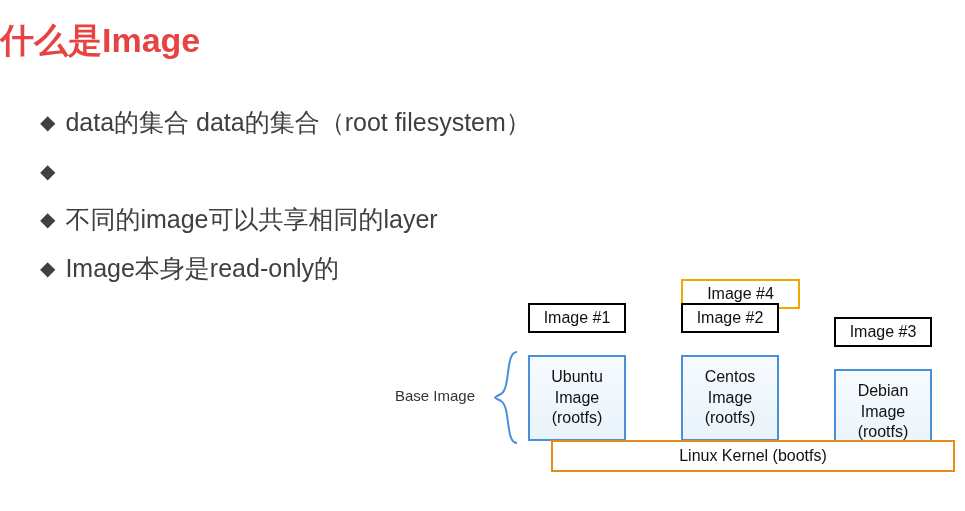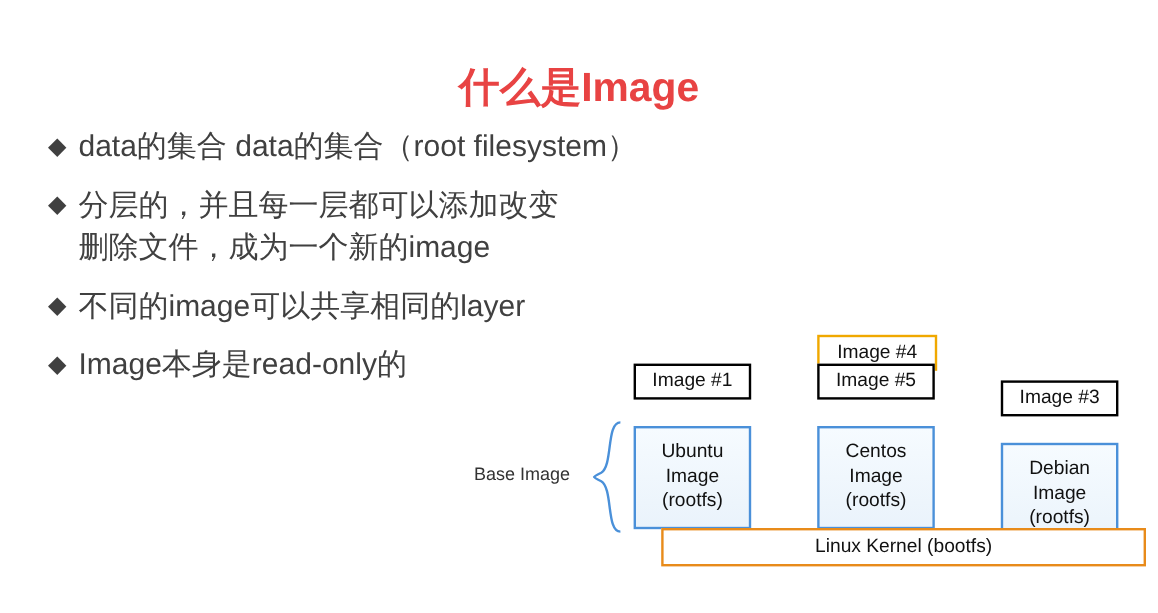--- a/index.html
+++ b/index.html
@@ -5,27 +5,25 @@
   * { box-sizing: border-box; margin: 0; padding: 0; }
   body {
     width: 965px;
     height: 511px;
     background: #ffffff;
     font-family: "Microsoft YaHei", "PingFang SC", Arial, sans-serif;
     position: relative;
     overflow: hidden;
   }
   .title {
-    text-align: center;
     color: #e84343;
     font-size: 34px;
     font-weight: bold;
     padding-top: 18px;
     padding-bottom: 10px;
-    margin-top: 32px;
   }
   .bullets {
     position: absolute;
     left: 40px;
     top: 105px;
     width: 520px;
   }
   .bullet {
     display: flex;
     align-items: flex-start;
@@ -79,21 +77,21 @@
     padding: 2px 4px;
   }
   .img-label {
     border-color: #000;
     width: 98px;
     height: 30px;
     top: 28px;
   }
   .img4-label {
     border-color: #f0a800;
-    width: 100px;
+    width: 119px;
     height: 30px;
     top: 4px;
   }
   .base-box {
     border-color: #4a90d9;
     background: linear-gradient(#f6fbff, #eaf3fb);
     width: 98px;
     height: 86px;
     top: 80px;
     flex-direction: column;
@@ -115,21 +113,20 @@
 
 <div class="title">什么是Image</div>
 
 <div class="bullets">
   <div class="bullet">
     <span class="diamond">◆</span>
     <span class="bullet-text">data的集合 data的集合（root filesystem）</span>
   </div>
   <div class="bullet">
     <span class="diamond">◆</span>
-    <span class="bullet-text">分层的，并且每一层都可以添加改变<br>删除文件，成为一个新的image</span>
   </div>
   <div class="bullet">
     <span class="diamond">◆</span>
     <span class="bullet-text">不同的image可以共享相同的layer</span>
   </div>
   <div class="bullet">
     <span class="diamond">◆</span>
     <span class="bullet-text">Image本身是read-only的</span>
   </div>
 </div>
@@ -142,21 +139,21 @@
     <svg viewBox="0 0 28 95" fill="none" stroke="#4a90d9" stroke-width="2">
       <path d="M24,2 C12,2 18,38 8,44 C4,46 2,47 2,47.5 C2,48 4,49 8,51 C18,57 12,93 24,93"></path>
     </svg>
   </div>
 
   <div class="box img4-label col2">Image #4</div>
 
   <div class="box img-label col1">Image #1</div>
   <div class="box base-box col1">Ubuntu<br>Image<br>(rootfs)</div>
 
-  <div class="box img-label col2">Image #5</div>
+  <div class="box img-label col2">Image #2</div>
   <div class="box base-box col2">Centos<br>Image<br>(rootfs)</div>
 
   <div class="box img-label col3">Image #3</div>
   <div class="box base-box col3">Debian<br>Image<br>(rootfs)</div>
 
   <div class="box kernel-box">Linux Kernel (bootfs)</div>
 
 </div>
 
 </body></html>

